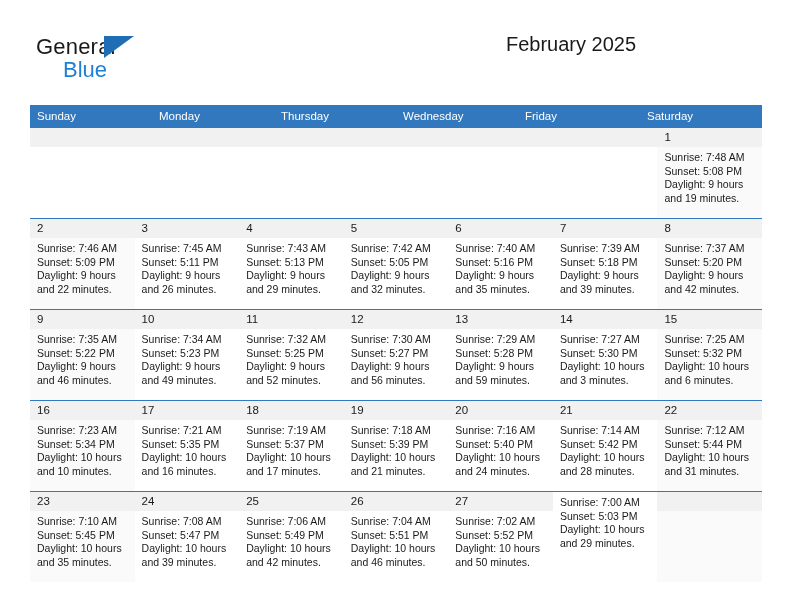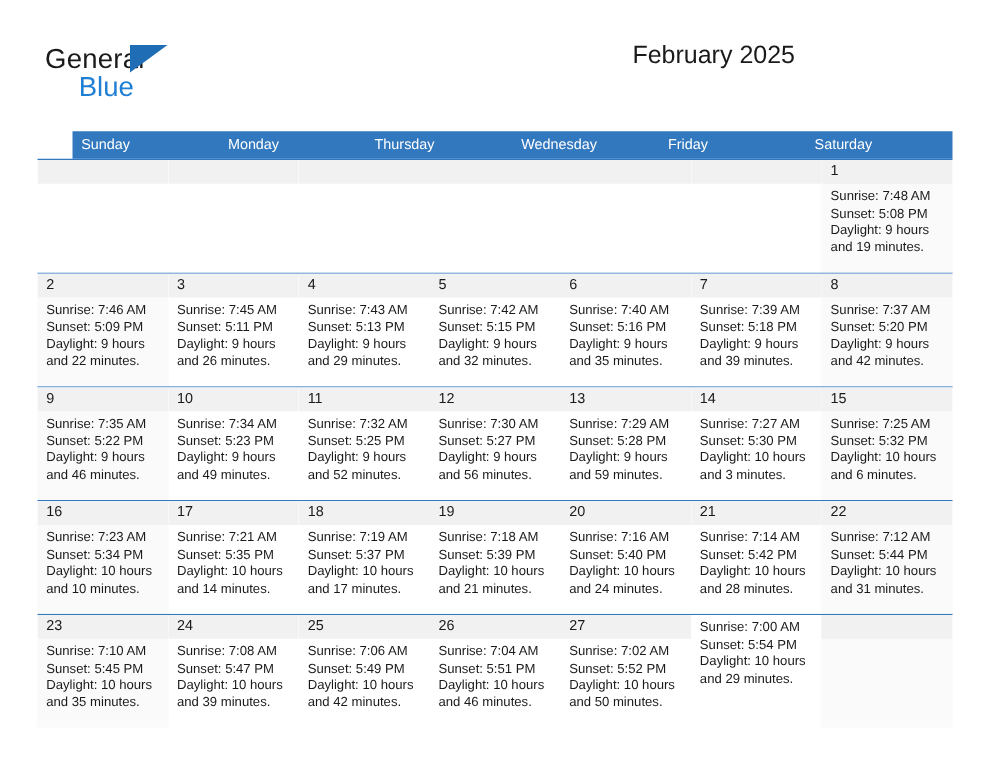--- a/index.html
+++ b/index.html
@@ -91,21 +91,20 @@
   .calendar {
     position: absolute;
     left: 30px;
     top: 105px;
     width: 732px;
   }
   .weekday-row {
     display: flex;
     background: #3278be;
     height: 22px;
-    margin-left: 28px;
   }
   .weekday {
     flex: 1 1 0;
     color: #ffffff;
     font-size: 11.5px;
     line-height: 22px;
     padding-left: 7px;
     box-sizing: border-box;
     white-space: nowrap;
   }
@@ -265,21 +264,21 @@
             <div>Sunrise: 7:43 AM</div>
             <div>Sunset: 5:13 PM</div>
             <div>Daylight: 9 hours</div>
             <div>and 29 minutes.</div>
           </div>
         </div>
       <div class="day-cell">
           <div class="day-number-band">5</div>
           <div class="day-info">
             <div>Sunrise: 7:42 AM</div>
-            <div>Sunset: 5:15 PM</div>
+            <div>Sunset: 5:05 PM</div>
             <div>Daylight: 9 hours</div>
             <div>and 32 minutes.</div>
           </div>
         </div>
       <div class="day-cell">
           <div class="day-number-band">6</div>
           <div class="day-info">
             <div>Sunrise: 7:40 AM</div>
             <div>Sunset: 5:16 PM</div>
             <div>Daylight: 9 hours</div>
@@ -381,21 +380,21 @@
             <div>Daylight: 10 hours</div>
             <div>and 10 minutes.</div>
           </div>
         </div>
       <div class="day-cell">
           <div class="day-number-band">17</div>
           <div class="day-info">
             <div>Sunrise: 7:21 AM</div>
             <div>Sunset: 5:35 PM</div>
             <div>Daylight: 10 hours</div>
-            <div>and 14 minutes.</div>
+            <div>and 16 minutes.</div>
           </div>
         </div>
       <div class="day-cell">
           <div class="day-number-band">18</div>
           <div class="day-info">
             <div>Sunrise: 7:19 AM</div>
             <div>Sunset: 5:37 PM</div>
             <div>Daylight: 10 hours</div>
             <div>and 17 minutes.</div>
           </div>
@@ -480,21 +479,21 @@
           <div class="day-info">
             <div>Sunrise: 7:02 AM</div>
             <div>Sunset: 5:52 PM</div>
             <div>Daylight: 10 hours</div>
             <div>and 50 minutes.</div>
           </div>
         </div>
       <div class="day-cell">
           <div class="day-info">
             <div>Sunrise: 7:00 AM</div>
-            <div>Sunset: 5:54 PM</div>
+            <div>Sunset: 5:03 PM</div>
             <div>Daylight: 10 hours</div>
             <div>and 29 minutes.</div>
           </div>
         </div>
       <div class="day-cell shaded">
           <div class="day-number-band"></div>
           <div class="day-info">
             <div></div>
             <div></div>
             <div></div>

